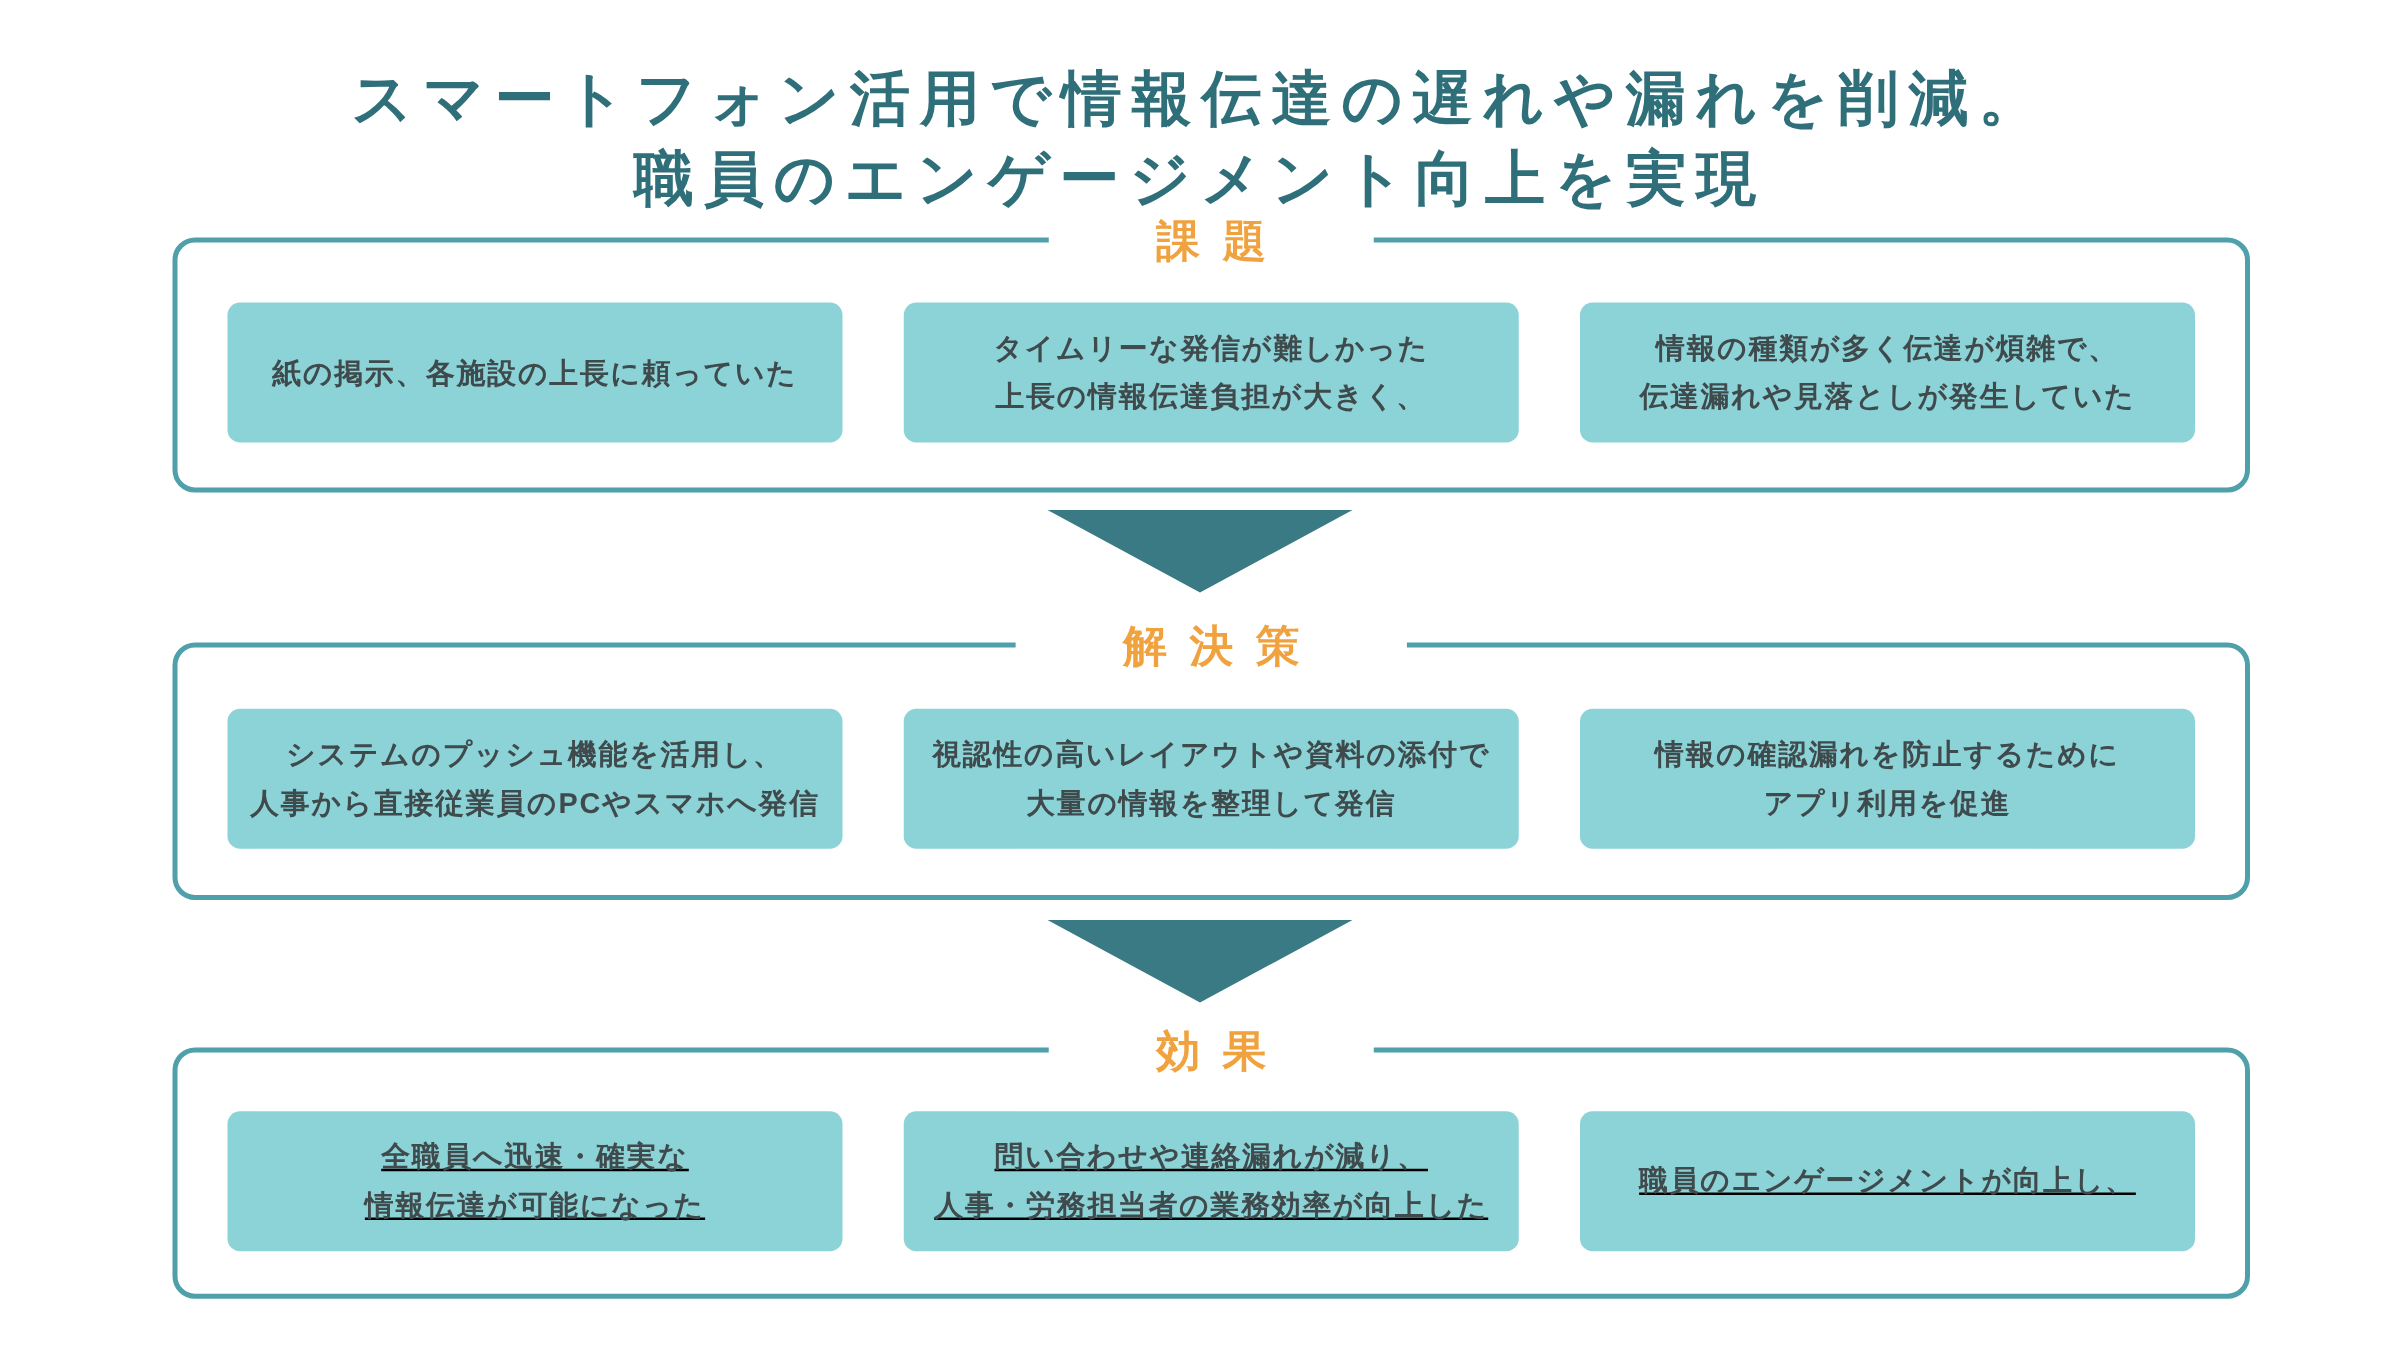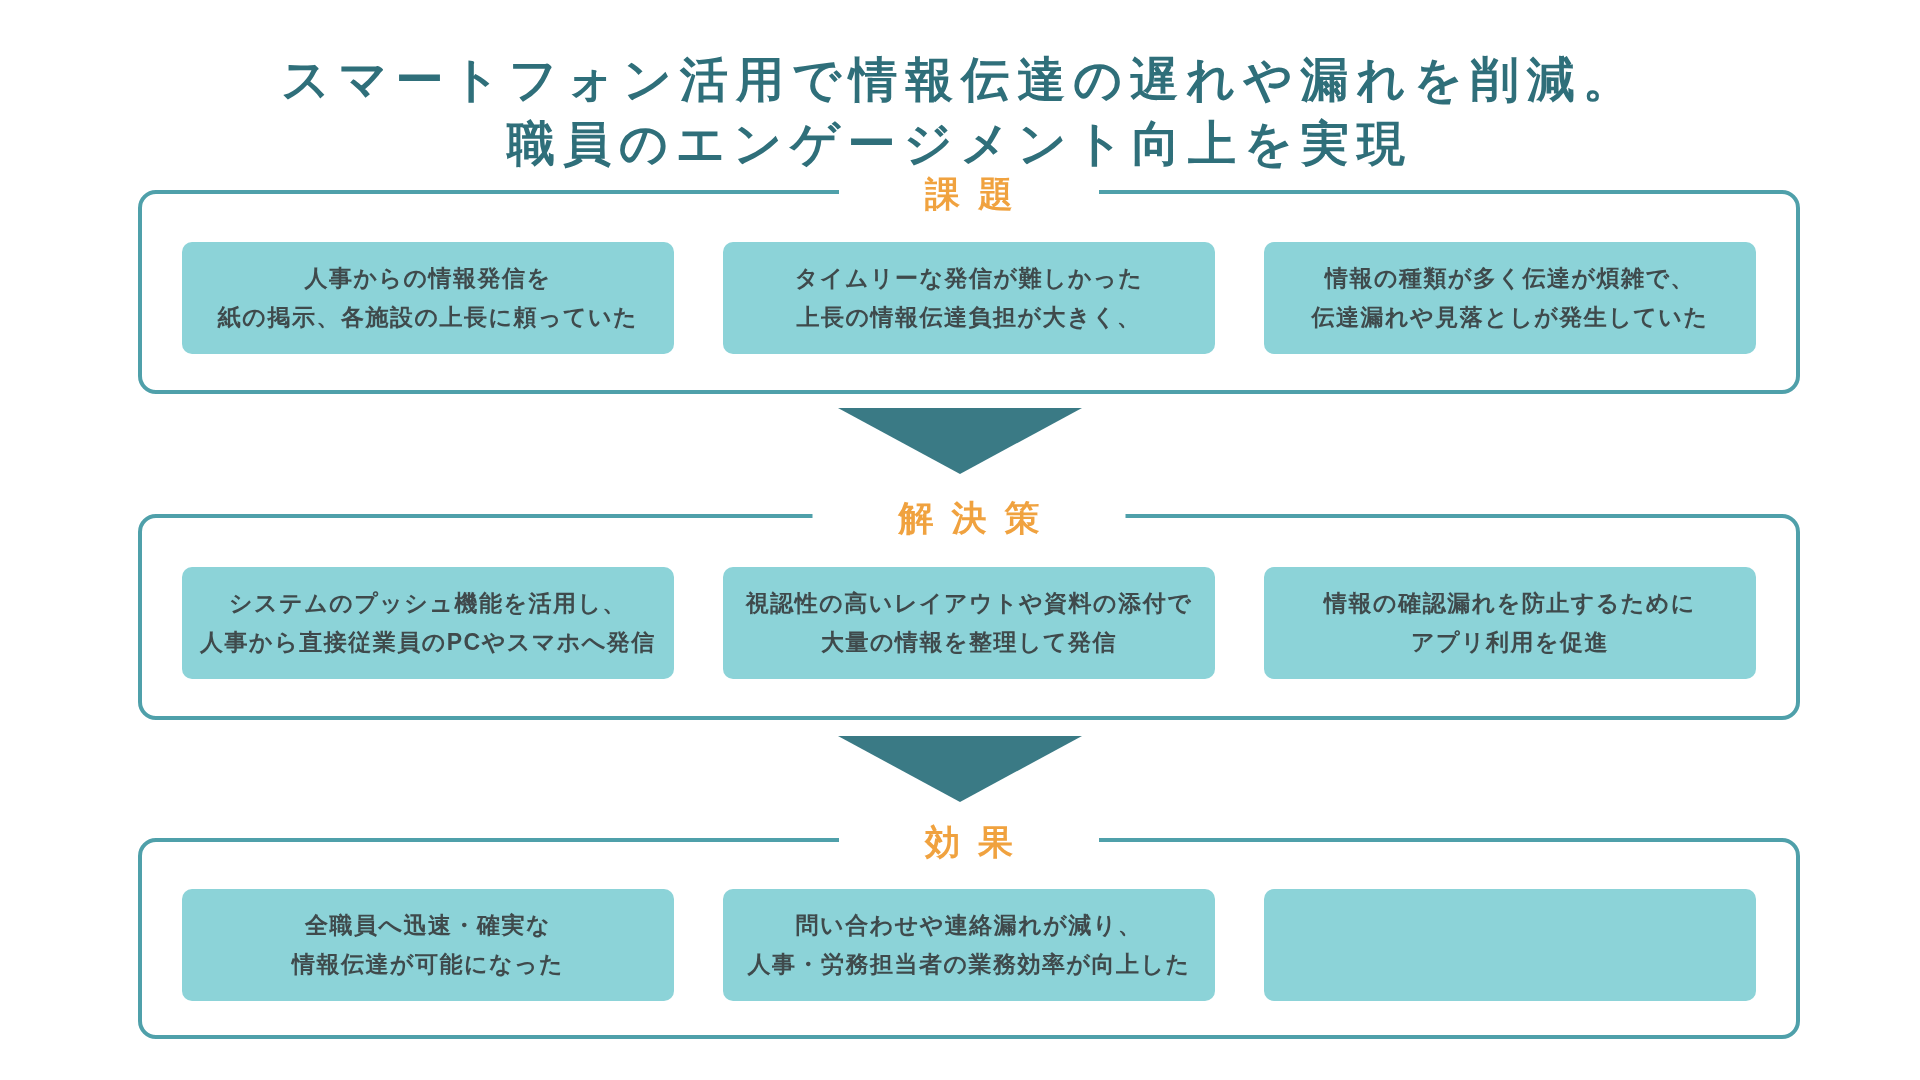--- a/index.html
+++ b/index.html
@@ -35,21 +35,21 @@
     left: 128px;
     width: 1662px;
     box-sizing: border-box;
     border: 4px solid #4FA0AA;
     border-radius: 18px;
     background: #ffffff;
     margin-left: 10px;
   }
   #section-issues    { top: 190px; height: 204px; }
   #section-solutions { top: 514px; height: 206px; }
-  #section-effects   { top: 838px; height: 201px; }
+  #section-effects   { top: 838px; height: 201px; text-decoration: underline; }
   .section-header {
     position: absolute;
     top: -24px;
     left: 50%;
     transform: translateX(-50%);
     background: #ffffff;
     padding: 0 68px;
     color: #F0A23F;
     font-size: 35px;
     font-weight: bold;
@@ -104,21 +104,20 @@
 
   <h1 class="page-title">
     <span class="line">スマートフォン活用で情報伝達の遅れや漏れを削減。</span>
     <span class="line">職員のエンゲージメント向上を実現</span>
   </h1>
 
   <section class="section" id="section-issues">
     <div class="section-header">課題</div>
     <div class="boxes">
       <div class="info-box">
-        <span>人事からの情報発信を</span>
         <span>紙の掲示、各施設の上長に頼っていた</span>
       </div>
       <div class="info-box">
         <span>タイムリーな発信が難しかった</span>
         <span>上長の情報伝達負担が大きく、</span>
       </div>
       <div class="info-box">
         <span>情報の種類が多く伝達が煩雑で、</span>
         <span>伝達漏れや見落としが発生していた</span>
       </div>
@@ -152,17 +151,18 @@
     <div class="boxes">
       <div class="info-box">
         <span>全職員へ迅速・確実な</span>
         <span>情報伝達が可能になった</span>
       </div>
       <div class="info-box">
         <span>問い合わせや連絡漏れが減り、</span>
         <span>人事・労務担当者の業務効率が向上した</span>
       </div>
       <div class="info-box">
+        <span>職員のエンゲージメントが向上し、</span>
       </div>
     </div>
   </section>
 
 </div>
 
 </body></html>

